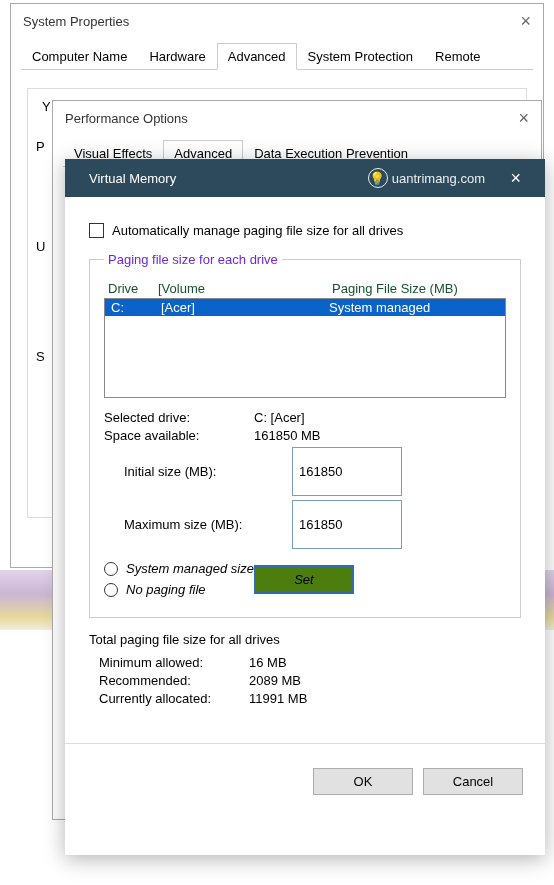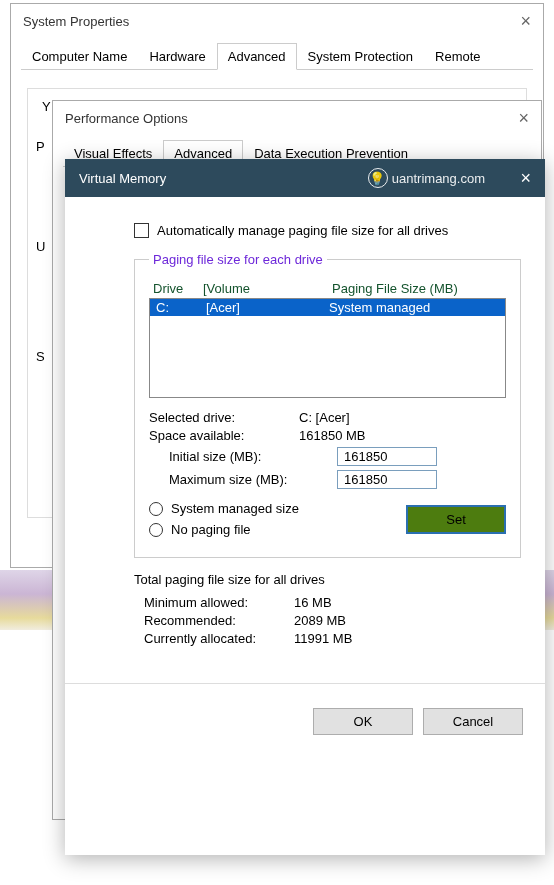--- a/index.html
+++ b/index.html
@@ -1,40 +1,40 @@
 <!DOCTYPE html>
 <html><head>
 <meta charset="utf-8">
 <style>
 * { box-sizing: border-box; margin: 0; padding: 0; font-family: 'Segoe UI', Tahoma, sans-serif; font-size: 13px; }
 body { width: 554px; height: 885px; background: #fff; position: relative; overflow: hidden; }
 
 .window { position: absolute; background: #fff; border: 1px solid #aaa; }
 .titlebar { display: flex; justify-content: space-between; align-items: center; padding: 8px 12px; color: #333; }
-.titlebar-dark { background: #2d4a5c; color: #fff; padding: 10px 14px; }
+.titlebar-dark { background: #2d4a5c; color: #fff; padding: 10px 24px; }
 .close-x { font-size: 18px; color: #666; font-weight: 300; line-height: 1; cursor: default; }
 .close-x-white { color: #fff; }
 
 .tabstrip { display: flex; border-bottom: 1px solid #ccc; margin: 4px 10px 0 10px; }
 .tab { padding: 5px 10px; border: 1px solid transparent; position: relative; top: 1px; white-space: nowrap; }
 .tab.active { border: 1px solid #ccc; border-bottom: 1px solid #fff; background: #fff; }
 
 .wm { position: absolute; right: 60px; color: #fff; display: flex; align-items: center; gap: 4px; font-size: 14px; opacity: 0.9; }
 .wm .bulb { width:20px; height:20px; display:flex; align-items:center; justify-content:center; border:1.5px solid #fff; border-radius:50%; }
 
 
 #sysprops { left: 10px; top: 3px; width: 534px; height: 565px; }
 
 
 #perfopts { left: 52px; top: 100px; width: 490px; height: 720px; }
 
 
 #vmem { left: 65px; top: 159px; width: 480px; height: 696px; background:#fff; box-shadow: 0 4px 20px rgba(0,0,0,.3); border:none; }
 
-.content { padding: 16px 24px; margin-left: 45px; }
+.content { padding: 16px 24px; }
 .checkbox-row { display: flex; align-items: center; gap: 8px; margin: 10px 0 14px 0; }
 .checkbox { width: 15px; height: 15px; border: 1px solid #333; background:#fff; }
 fieldset { border: 1px solid #ccc; padding: 8px 14px 14px 14px; margin-bottom: 14px; }
 legend { padding: 0 4px; color:#6d28d9; }
 .drive-header { display: flex; padding: 2px 4px; margin-top:4px; color:#14532d; }
 .drive-header .col1 { flex: 0 0 50px; }
 .drive-header .col2 { flex: 1; }
 .drive-header .col3 { flex: 0 0 170px; text-align: left; }
 .drive-list { border: 1px solid #888; height: 100px; background: #fff; margin-bottom: 12px; }
 .drive-row { display: flex; padding: 1px 6px; }
@@ -43,22 +43,22 @@
 .drive-row .c2 { flex: 1; }
 .drive-row .c3 { flex: 0 0 170px; }
 
 .kv { display: flex; margin: 3px 0; }
 .kv .k { flex: 0 0 150px; }
 .radio-row { display: flex; align-items: center; gap: 8px; margin: 6px 0; }
 .radio { width: 14px; height: 14px; border: 1px solid #333; border-radius: 50%; display:flex; align-items:center; justify-content:center; }
 .radio.checked::after { content: ""; width: 7px; height: 7px; background: #333; border-radius: 50%; }
 .size-row { display: flex; align-items: center; margin: 4px 0 4px 20px; gap: 28px; }
 .size-row label { width: 140px; }
-.textinput { width: 100px; padding: 1px 6px; border: 1px solid #7a9ebd; background:#fff; }
-.set-row { display:flex; justify-content:space-between; align-items:center; margin-top:6px;}
+.textinput { width: 110px; padding: 16px 6px; border: 1px solid #7a9ebd; background:#fff; }
+.set-row { display:flex; justify-content:flex-start; align-items:center; margin-top:6px;font-style:italic;}
 
 .btn { min-width: 86px; padding: 5px 18px; border: 1px solid #adadad; background: #e1e1e1; text-align: center; display:inline-block; }
 .btn.primary { border: 2px solid #2a6fb0; background:#4d7c0f; }
 .btn.disabled { color: #a0a0a0; }
 .btn-row { display: flex; gap: 10px; justify-content: flex-end; padding: 14px 22px; }
 
 hr.sep { border: none; border-top: 1px solid #ddd; margin: 4px 0 10px 0; }
 
 .totals .kv .k { flex: 0 0 160px; padding-left: 10px;}
 

